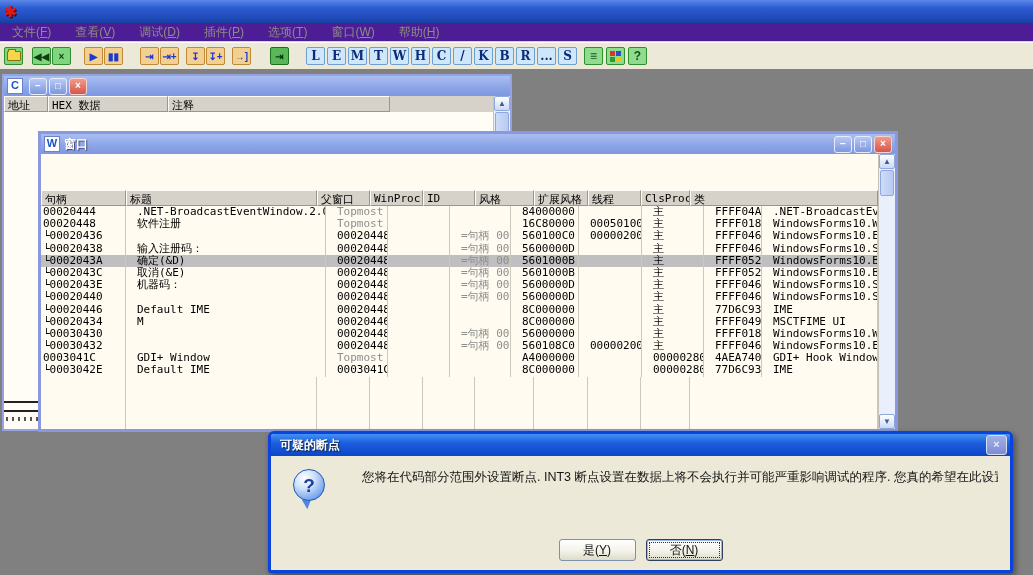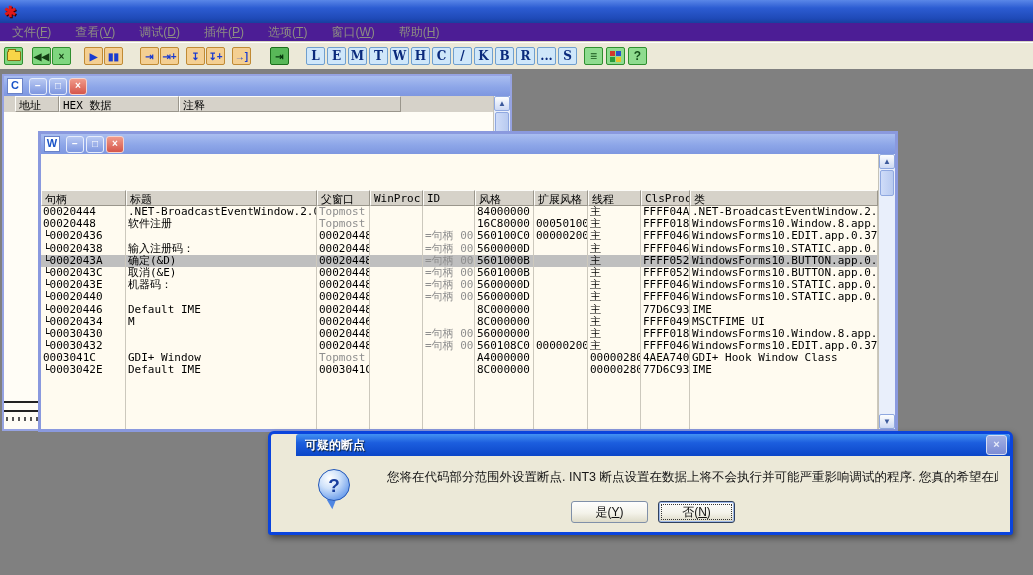--- a/index.html
+++ b/index.html
@@ -64,21 +64,21 @@
   .hdr{display:grid;height:16px;background:#d6d2c9;font-size:11px;color:#000;
     font-family:"DejaVu Sans Mono","Liberation Mono",monospace;}
   .hdr .hcell{border-right:1px solid #9a968c;border-bottom:1px solid #9a968c;
     border-top:1px solid #fdfcf8;border-left:1px solid #fdfcf8;
     padding:1px 0 0 3px;white-space:nowrap;overflow:hidden;box-sizing:border-box;}
 
   
   .cpu-win{position:absolute;left:2px;top:5px;width:510px;height:357px;
     background:#fffbf0;border:2px solid #96a3e2;box-sizing:border-box;z-index:10;
     display:flex;flex-direction:column;}
-  .cpu-hdr{grid-template-columns:44px 120px 222px 1fr;padding-left:11px;}
+  .cpu-hdr{grid-template-columns:44px 120px 222px 1fr;}
   .cpu-content{flex:1;display:flex;position:relative;}
   .cpu-body{flex:1;position:relative;background:#fffdf6;}
   .cpu-split1{position:absolute;left:0;right:0;bottom:26px;height:2px;background:#222;}
   .cpu-split2{position:absolute;left:0;right:0;bottom:17px;height:2px;background:#222;}
   .cpu-grip{position:absolute;left:2px;bottom:8px;width:60px;height:4px;
     background:repeating-linear-gradient(90deg,#555 0 2px,transparent 2px 6px);}
 
   
   .vscroll{width:16px;flex:none;background:#e9effb;display:flex;flex-direction:column;
     border-left:1px solid #c6c3b8;}
@@ -91,33 +91,33 @@
 
   
   .win-win{position:absolute;left:38px;top:62px;width:860px;height:301px;
     background:#fffbf0;border:3px solid #8a99de;box-sizing:border-box;z-index:20;
     display:flex;flex-direction:column;}
   .win-content{flex:1;display:flex;overflow:hidden;}
   .win-table{flex:1;display:flex;flex-direction:column;overflow:hidden;background:#fffbf0;}
   .win-hdr{grid-template-columns:85px 191px 53px 53px 52px 59px 54px 53px 49px 1fr;margin-top:36px;}
   .wrow{display:grid;grid-template-columns:85px 191px 53px 53px 52px 59px 54px 53px 49px 1fr;
     height:12.2px;flex:none;font-family:"DejaVu Sans Mono","Liberation Mono",monospace;
-    font-size:11px;line-height:12px;color:#000;}
+    font-size:11px;line-height:12px;color:#000;gap:9px;}
   .wrow.sel{background:#bfbfbf;}
   .wcell{border-right:1px solid #ccc8bd;padding-left:2px;white-space:nowrap;
     overflow:hidden;box-sizing:border-box;}
   .wcell.gray{color:#8e8e8e;}
   .wfill{flex:1;display:grid;grid-template-columns:85px 191px 53px 53px 52px 59px 54px 53px 49px 1fr;}
   .wfill div{border-right:1px solid #ccc8bd;}
 
   
-  .dialog{position:absolute;left:268px;top:362px;width:745px;height:104px;z-index:30;
+  .dialog{position:absolute;left:268px;top:362px;width:745px;height:142px;z-index:30;
     border:3px solid #0a44dd;border-radius:6px 6px 3px 3px;background:#ece9d8;
     box-sizing:border-box;box-shadow:2px 3px 6px rgba(0,0,0,.45);
-    display:flex;flex-direction:column;padding-left:25px;}
+    display:flex;flex-direction:column;}
   .dlg-title{height:22px;flex:none;display:flex;align-items:center;
     background:linear-gradient(180deg,#4392f2 0%,#1c5ede 40%,#0b46c8 100%);
     border-radius:3px 3px 0 0;padding:0 3px 0 9px;}
   .dlg-title .dtext{flex:1;color:#fff;font-weight:bold;font-size:12px;
     text-shadow:1px 1px 1px #123;}
   .dlg-close{width:19px;height:18px;border-radius:3px;flex:none;
     background:linear-gradient(180deg,#a3b0e2,#7c8cd4);border:1px solid #d7ddf2;
     color:#e8ecfa;font-size:11px;line-height:16px;text-align:center;font-weight:bold;}
   .dlg-body{flex:1;position:relative;font-size:12.5px;color:#151515;}
   .q-icon{position:absolute;left:22px;top:13px;width:32px;height:32px;border-radius:50%;
@@ -222,20 +222,21 @@
         <div class="sthumb"></div>
         <div class="strack"></div>
         <div class="sbtn">▼</div>
       </div>
     </div>
   </div>
 
   <div class="win-win">
     <div class="child-title">
       <span class="wicon">W</span>
+      <span class="wtitle">窗口</span>
       <span class="cap-btn">−</span>
       <span class="cap-btn">□</span>
       <span class="cap-btn close">×</span>
     </div>
     <div class="win-content">
       <div class="win-table">
         <div class="hdr win-hdr">
             <div class="hcell">句柄</div>
             <div class="hcell">标题</div>
             <div class="hcell">父窗口</div>

